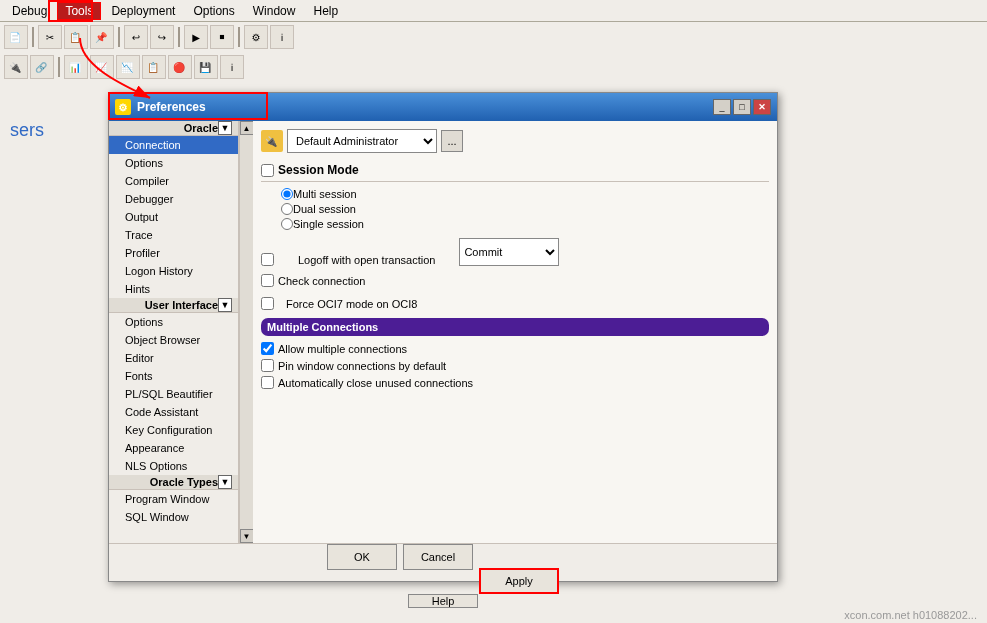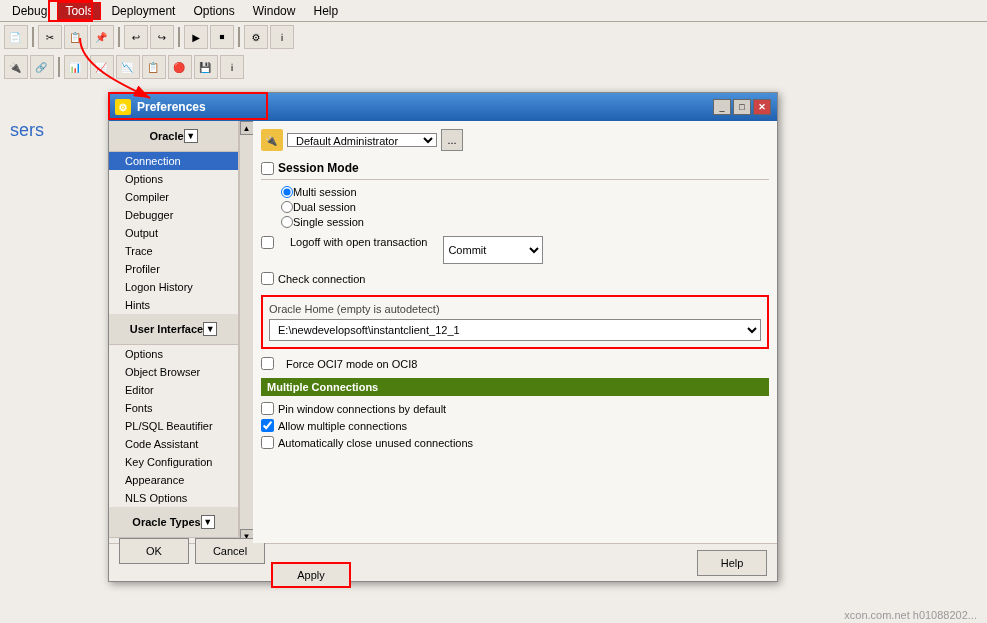--- a/index.html
+++ b/index.html
@@ -134,22 +134,22 @@
       width: 130px;
       background: #f0ede8;
       border-right: 1px solid #c8c0b8;
       overflow-y: auto;
       flex-shrink: 0;
     }
 
     .sidebar-section-header {
       display: flex;
       align-items: center;
-      justify-content: center;
-      padding: 8px 6px;
+      justify-content: flex-end;
+      padding: 0 6px;
       font-weight: bold;
       font-size: 11px;
       color: #000;
       background: #e0dcd4;
       border-bottom: 1px solid #c8c0b8;
       cursor: pointer;
     }
     .sidebar-section-header .expand-btn {
       width: 14px;
       height: 14px;
@@ -192,21 +192,21 @@
       width: 22px;
       height: 22px;
       background: #f0c040;
       border-radius: 2px;
       display: flex;
       align-items: center;
       justify-content: center;
       font-size: 10px;
     }
     .select-box {
-      height: 14px;
+      height: 24px;
       border: 1px solid #888;
       background: #fff;
       padding: 0 4px;
       font-size: 11px;
       min-width: 150px;
     }
     .small-btn {
       height: 22px;
       min-width: 22px;
       border: 1px solid #888;
@@ -245,22 +245,22 @@
       font-size: 11px;
     }
     .radio-input {
       width: 12px;
       height: 12px;
     }
 
     
     .logoff-row {
       display: flex;
-      align-items: flex-start;
-      gap: 16px;
+      align-items: flex-end;
+      gap: 24px;
       margin-bottom: 8px;
       font-size: 11px;
     }
     .logoff-select {
       height: 28px;
       width: 100px;
       border: 1px solid #888;
       background: #fff;
       font-size: 11px;
     }
@@ -312,26 +312,27 @@
     .force-row {
       display: flex;
       align-items: center;
       gap: 12px;
       margin-bottom: 8px;
       font-size: 11px;
     }
 
     
     .multi-conn-header {
-      background: #4d7c0f;
+      background: #4c1d95;
       color: #fff;
       padding: 3px 6px;
       font-size: 11px;
       font-weight: bold;
       margin-bottom: 6px;
+      border-radius: 7px;
     }
 
     .multi-options {
       margin-left: 0;
     }
     .multi-opt-row {
       display: flex;
       align-items: center;
       gap: 4px;
       margin-bottom: 4px;
@@ -374,20 +375,21 @@
     
     .dialog-footer {
       height: 38px;
       background: #f0ede8;
       border-top: 1px solid #c8c0b8;
       display: flex;
       align-items: center;
       justify-content: space-between;
       padding: 0 10px;
       flex-shrink: 0;
+      flex-direction: column;
     }
     .footer-left {
       display: flex;
       gap: 6px;
     }
     .footer-btn {
       height: 26px;
       min-width: 70px;
       border: 1px solid #888;
       background: #e8e4dc;
@@ -608,42 +610,36 @@
         <select class="logoff-select">
           <option>Commit</option>
         </select>
       </div>
 
       <div class="check-row">
         <input type="checkbox" class="section-checkbox" style="">
         <span>Check connection</span>
       </div>
 
-      <div class="oracle-box">
-        <div class="oracle-box-label">Oracle Home (empty is autodetect)</div>
-        <select class="oracle-select">
-          <option>E:\newdevelopsoft\instantclient_12_1</option>
-        </select>
-      </div>
 
 
       <div class="force-row">
         <input type="checkbox" class="section-checkbox" style="">
         <span>Force OCI7 mode on OCI8</span>
       </div>
 
       <div class="multi-conn-header">Multiple Connections</div>
       <div class="multi-options">
         <div class="multi-opt-row">
+          <input type="checkbox" checked="" class="section-checkbox" style="">
+          <span>Allow multiple connections</span>
+        </div>
+        <div class="multi-opt-row">
           <input type="checkbox" class="section-checkbox" style="">
           <span>Pin window connections by default</span>
-        </div>
-        <div class="multi-opt-row">
-          <input type="checkbox" checked="" class="section-checkbox" style="">
-          <span>Allow multiple connections</span>
         </div>
         <div class="multi-opt-row">
           <input type="checkbox" class="section-checkbox" style="">
           <span>Automatically close unused connections</span>
         </div>
       </div>
     </div>
   </div>
 
   <div class="dialog-footer">

